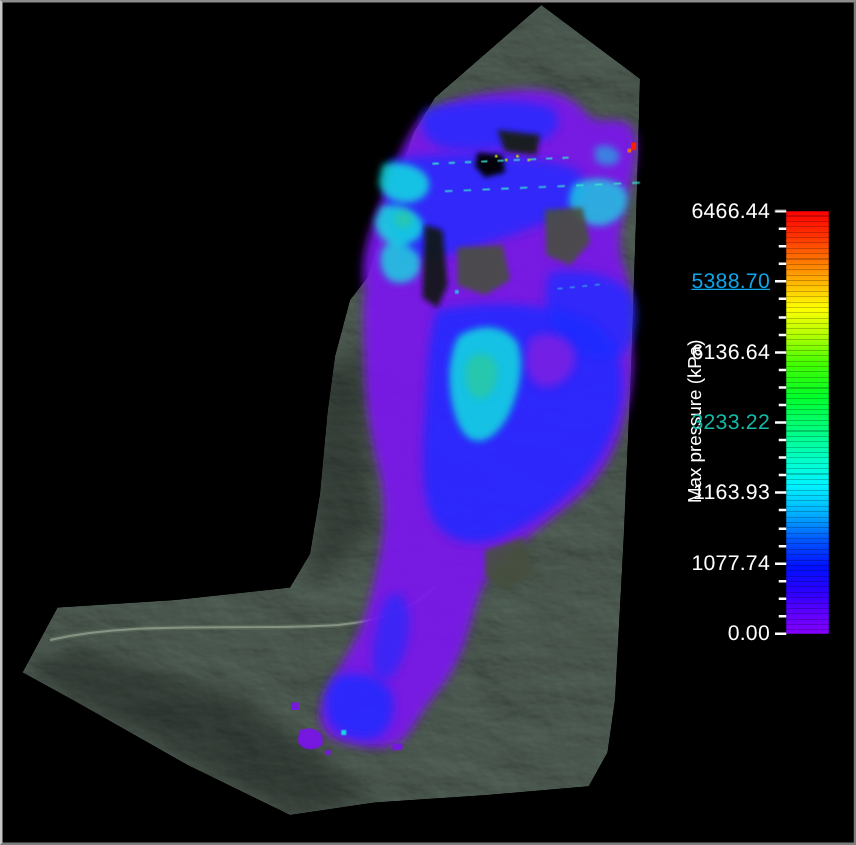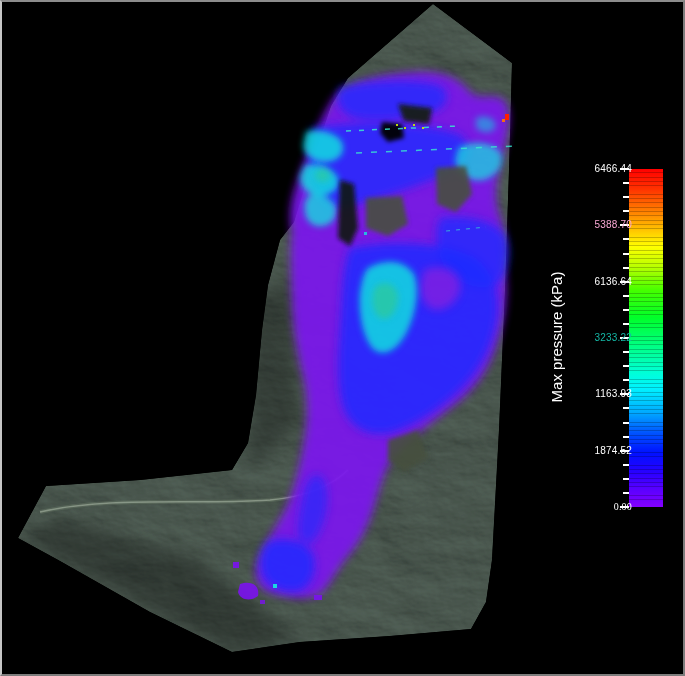--- a/index.html
+++ b/index.html
@@ -26,22 +26,22 @@
   }
   .cbar-grad::after{
     content:"";position:absolute;inset:0;
     background:repeating-linear-gradient(180deg, rgba(0,0,0,0) 0 3.4px, rgba(0,0,0,0.22) 3.4px 4.3px);
   }
   .cbar-tick{
     position:absolute;height:2px;width:6px;left:623px;background:#fff;z-index:5;
   }
   .cbar-tick.major{width:9px;left:620px;}
   .cbar-label{
-    position:absolute;left:552px;width:80px;text-align:right;
-    font-size:10px;line-height:16px;color:#fff;z-index:5;
+    position:absolute;left:536px;width:80px;text-align:right;
+    font-size:17px;line-height:16px;color:#fff;z-index:5;
     letter-spacing:0.2px;
   }
   .cbar-title{
     position:absolute;left:556px;top:337px;
     transform:translate(-50%,-50%) rotate(-90deg);
     font-size:15px;color:#fff;white-space:nowrap;z-index:4;
   }
 </style>
 </head>
 <body>
@@ -148,39 +148,39 @@
   </div>
   <div class="cbar-title">Max pressure (kPa)</div>
 
   <div class="frame"></div>
 <div class="cbar-tick major" style="top: 168px; background: rgb(255, 255, 255);"></div>
     <div class="cbar-label" style="top: 161px; color: rgb(255, 255, 255);">6466.44</div>
     <div class="cbar-tick" style="top: 182.083px; background: rgb(255, 255, 255);"></div>
     <div class="cbar-tick" style="top: 196.167px; background: rgb(255, 255, 255);"></div>
     <div class="cbar-tick" style="top: 210.25px; background: rgb(255, 255, 255);"></div>
     <div class="cbar-tick major" style="top: 224.333px; background: rgb(255, 255, 255);"></div>
-    <div class="cbar-label" style="top: 217.333px; color: #f9a8d4;">5388.70</div>
+    <div class="cbar-label" style="top: 217.333px; color: #0ea5e9; text-decoration: underline;">5388.70</div>
     <div class="cbar-tick" style="top: 238.417px; background: rgb(255, 255, 255);"></div>
     <div class="cbar-tick" style="top: 252.5px; background: rgb(255, 255, 255);"></div>
     <div class="cbar-tick" style="top: 266.583px; background: rgb(255, 255, 255);"></div>
     <div class="cbar-tick major" style="top: 280.667px; background: rgb(255, 255, 255);"></div>
     <div class="cbar-label" style="top: 273.667px; color: rgb(255, 255, 255);">6136.64</div>
     <div class="cbar-tick" style="top: 294.75px; background: rgb(255, 255, 255);"></div>
     <div class="cbar-tick" style="top: 308.833px; background: rgb(255, 255, 255);"></div>
     <div class="cbar-tick" style="top: 322.917px; background: rgb(255, 255, 255);"></div>
     <div class="cbar-tick major" style="top: 337px; background: rgb(255, 255, 255);"></div>
     <div class="cbar-label" style="top: 330px; color: #14b8a6;">3233.22</div>
     <div class="cbar-tick" style="top: 351.083px; background: rgb(255, 255, 255);"></div>
     <div class="cbar-tick" style="top: 365.167px; background: rgb(255, 255, 255);"></div>
     <div class="cbar-tick" style="top: 379.25px; background: rgb(255, 255, 255);"></div>
     <div class="cbar-tick major" style="top: 393.333px; background: rgb(255, 255, 255);"></div>
     <div class="cbar-label" style="top: 386.333px; color: rgb(255, 255, 255);">1163.93</div>
     <div class="cbar-tick" style="top: 407.417px; background: rgb(255, 255, 255);"></div>
     <div class="cbar-tick" style="top: 421.5px; background: rgb(255, 255, 255);"></div>
     <div class="cbar-tick" style="top: 435.583px; background: rgb(255, 255, 255);"></div>
     <div class="cbar-tick major" style="top: 449.667px; background: rgb(255, 255, 255);"></div>
-    <div class="cbar-label" style="top: 442.667px; color: rgb(255, 255, 255);">1874.52</div>
+    <div class="cbar-label" style="top: 442.667px; color: rgb(255, 255, 255);">1077.74</div>
     <div class="cbar-tick" style="top: 463.75px; background: rgb(255, 255, 255);"></div>
     <div class="cbar-tick" style="top: 477.833px; background: rgb(255, 255, 255);"></div>
     <div class="cbar-tick" style="top: 491.917px; background: rgb(255, 255, 255);"></div>
     <div class="cbar-tick major" style="top: 506px; background: rgb(255, 255, 255);"></div>
-    <div class="cbar-label" style="top: 499px; color: rgb(255, 255, 255); font-family: Liberation Serif, serif;">0.00</div>
+    <div class="cbar-label" style="top: 499px; color: rgb(255, 255, 255);">0.00</div>
   </div>
 
 </body></html>

